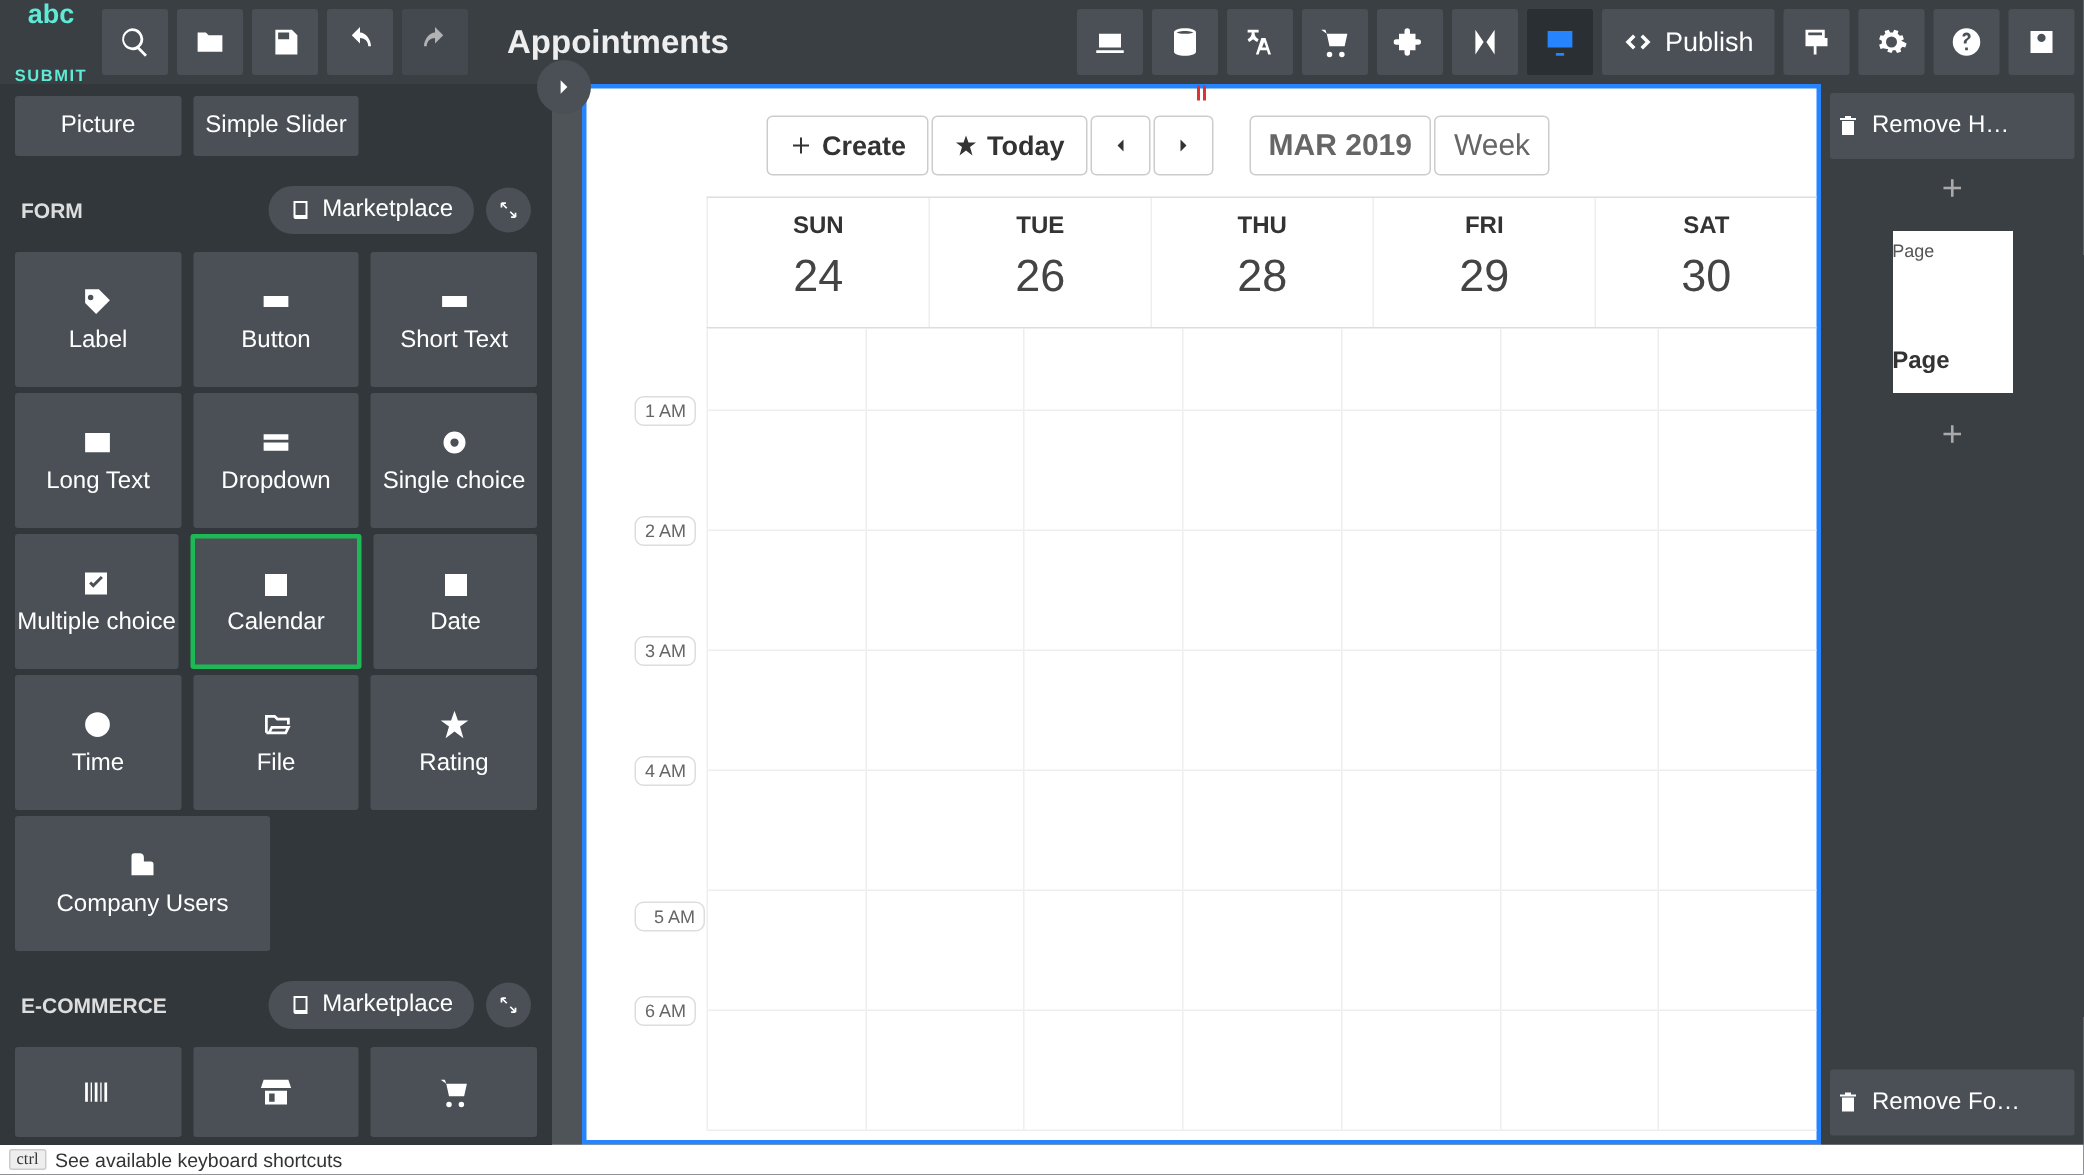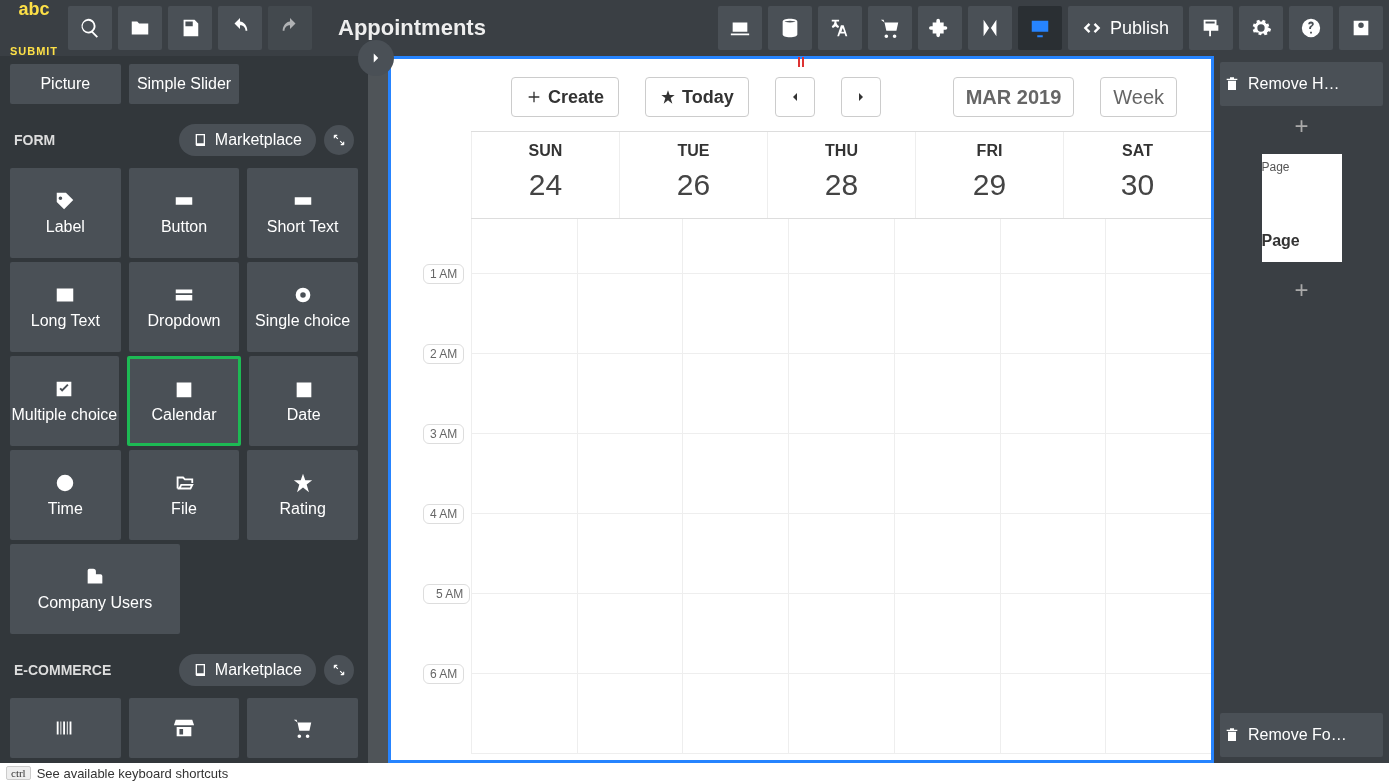--- a/index.html
+++ b/index.html
@@ -1,19 +1,19 @@
 <!DOCTYPE html>
 <html><head>
 <meta charset="utf-8">
 <style>
   * { box-sizing: border-box; margin: 0; padding: 0; font-family: Arial, Helvetica, sans-serif; }
   html, body { width: 1389px; height: 783px; overflow: hidden; background:#3a3f44; color:#fff; }
   
   .topbar { height:56px; background:#3a3f44; display:flex; align-items:center; padding:0 6px; gap:6px; }
-  .logo { width:56px; height:44px; display:flex; flex-direction:column; align-items:center; justify-content:center; color:#fde047; font-weight:bold; font-size:18px; line-height:1;gap:28px; }
+  .logo { width:56px; height:44px; display:flex; flex-direction:column; align-items:center; justify-content:center; color:#5eead4; font-weight:bold; font-size:18px; line-height:1;gap:28px; }
   .logo .sub { font-size:11px; letter-spacing:1px; }
   .tb-btn { width:44px; height:44px; background:#4a5056; display:flex; align-items:center; justify-content:center; cursor:pointer; border-radius:2px; }
   .tb-btn.disabled { opacity:0.6; }
   .tb-btn svg { width:22px; height:22px; fill:#fff; }
   .title { font-size:22px; font-weight:bold; color:#eee; margin-left:20px; flex:0 0 auto; }
   .spacer { flex:1; }
   .publish-btn { height:44px; background:#4a5056; display:flex; align-items:center; padding:0 14px; gap:8px; font-size:18px; cursor:pointer; border-radius:2px; }
   
   .main { display:flex; height:calc(783px - 56px - 20px); }
   
@@ -24,21 +24,21 @@
   .widget { flex:1; height:90px; background:#4a5056; display:flex; flex-direction:column; align-items:center; justify-content:center; gap:6px; font-size:16px; cursor:pointer; border-radius:2px; text-align:center; }
   .widget.highlight { border:3px solid #1db954; }
   .widget svg{width:22px;height:22px;fill:#fff}
   .section-header { display:flex; align-items:center; padding:18px 8px 10px; gap:8px; }
   .section-header .label { font-size:14px; font-weight:bold; flex:1; color:#ddd; }
   .marketplace-btn { background:#4a5056; border-radius:16px; height:32px; padding:16px 14px; display:flex; align-items:center; gap:6px; font-size:16px; cursor:pointer; }
   .mini-btn { width:30px; height:30px; background:#4a5056; border-radius:50%; display:flex; align-items:center; justify-content:center; cursor:pointer; }
   
   .center { flex:1; background:#4f5458; position:relative; overflow:hidden; }
   .canvas-frame { position:absolute; top:0; left:20px; right:0; bottom:0; background:#fff; border:3px solid #2684ff; }
-  .cal-toolbar { display:flex; gap:26px; padding:18px 0 14px 120px; align-items:center; }
+  .cal-toolbar { display:flex; gap:2px; padding:18px 0 14px 120px; align-items:center; }
   .cal-btn { border:1px solid #ccc; background:#fff; color:#333; height:40px; padding:0 14px; border-radius:4px; display:flex; align-items:center; gap:6px; font-size:18px; font-weight:bold; cursor:pointer; }
   .cal-btn.icon-only{width:40px;padding:0;justify-content:center}
   .cal-info { font-size:20px; color:#666; border:1px solid #ccc; height:40px; padding:0 12px; border-radius:4px; display:flex; align-items:center; font-weight:bold; }
   .cal-header { display:flex; border-top:1px solid #ddd; border-bottom:1px solid #ddd; margin-left:80px; }
   .cal-col { flex:1; text-align:center; padding:10px 0 16px; border-left:1px solid #eee; }
   .cal-col .dow { font-size:16px; font-weight:bold; color:#333; }
   .cal-col .dom { font-size:30px; color:#444; margin-top:8px; }
   .cal-col .dom.today { width:50px; height:50px; line-height:50px; background:#2684ff; color:#fff; border-radius:50%; display:inline-block; }
   .cal-body { position:relative; margin-left:80px; }
   .cal-hour { height:80px; border-bottom:1px solid #eee; display:flex; }
@@ -419,21 +419,21 @@
           <div class="hour-label" style="top: 295px;">4 AM</div>
           <div class="cal-hour">
             <div class="cell"></div>
             <div class="cell"></div>
             <div class="cell"></div>
             <div class="cell"></div>
             <div class="cell"></div>
             <div class="cell"></div>
             <div class="cell"></div>
           </div>
-          <div class="hour-label" style="top: 375px; padding-left: 12px;">5 AM</div>
+          <div class="hour-label" style="top: 392px; padding-left: 12px;">5 AM</div>
           <div class="cal-hour">
             <div class="cell"></div>
             <div class="cell"></div>
             <div class="cell"></div>
             <div class="cell"></div>
             <div class="cell"></div>
             <div class="cell"></div>
             <div class="cell"></div>
           </div>
           <div class="hour-label" style="top: 455px;">6 AM</div>

